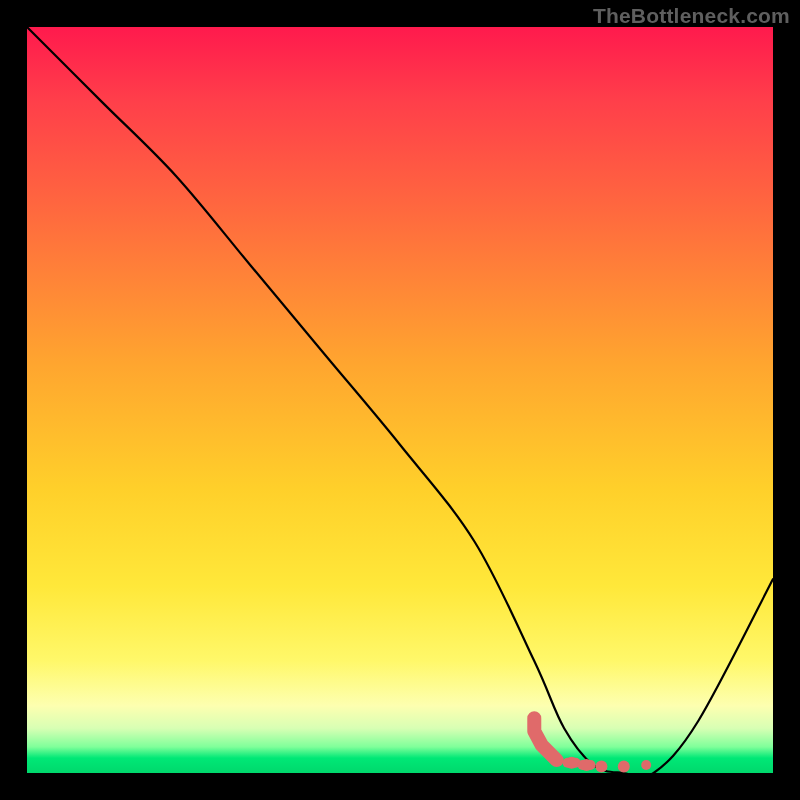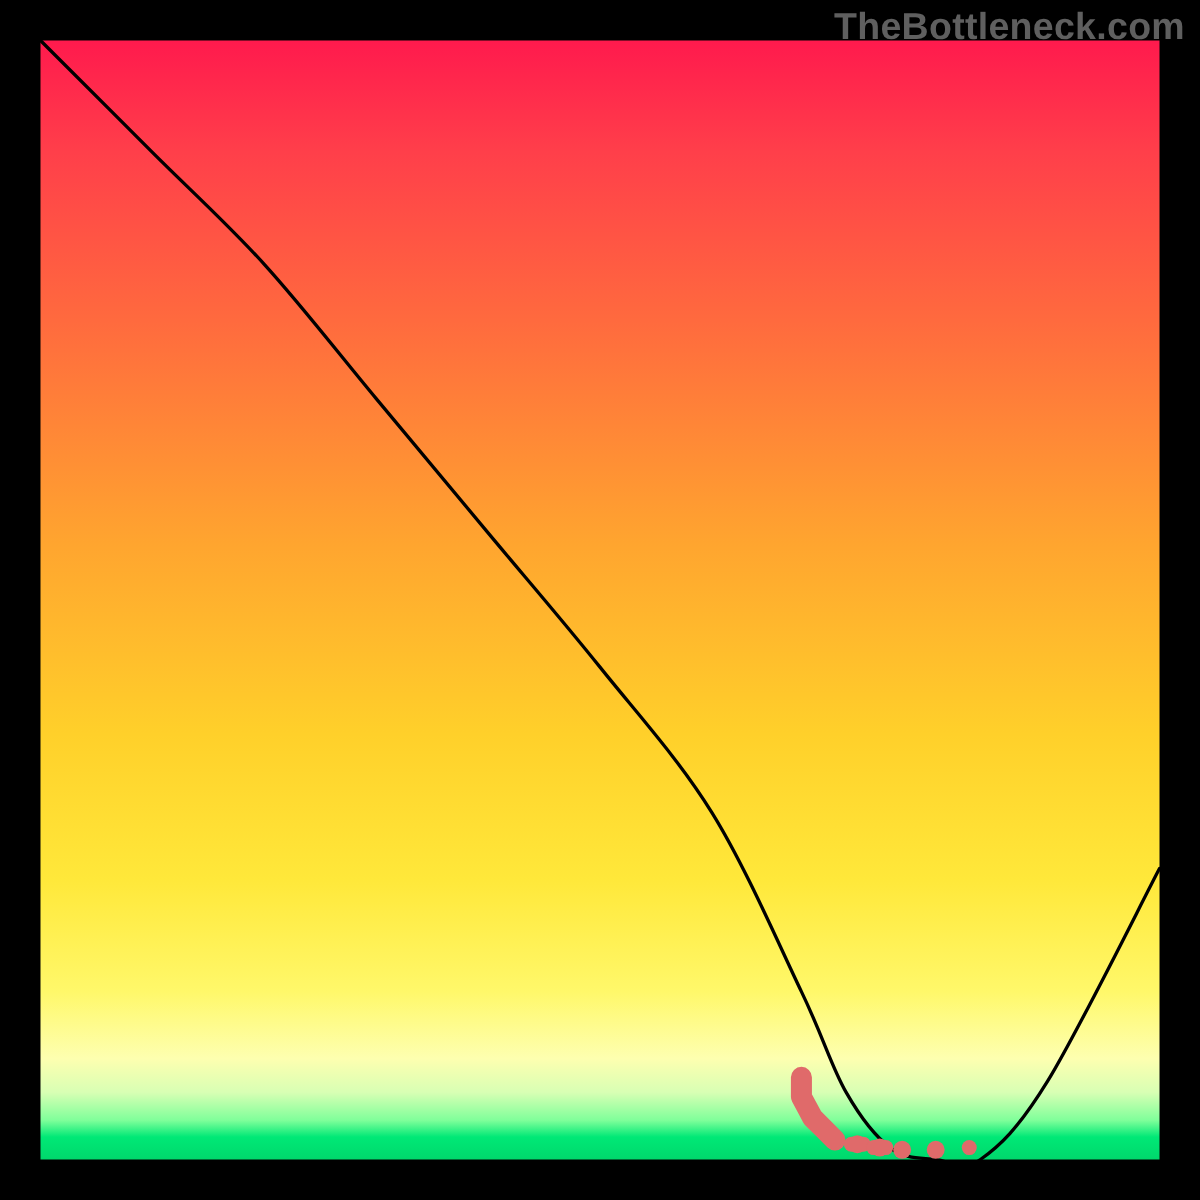--- a/index.html
+++ b/index.html
@@ -40,21 +40,21 @@
       #7fff9a 96.5%,
       #00e876 98%,
       #00d86c 100%
     );
   }
   .watermark {
     position: absolute;
     top: 4px;
     right: 10px;
     color: #5f5f5f;
-    font-size: 25px;
+    font-size: 21px;
     font-weight: 600;
     letter-spacing: 0.2px;
     user-select: none;
     pointer-events: none;
   }
   svg.curve {
     position: absolute;
     top: 0;
     left: 0;
     pointer-events: none;

